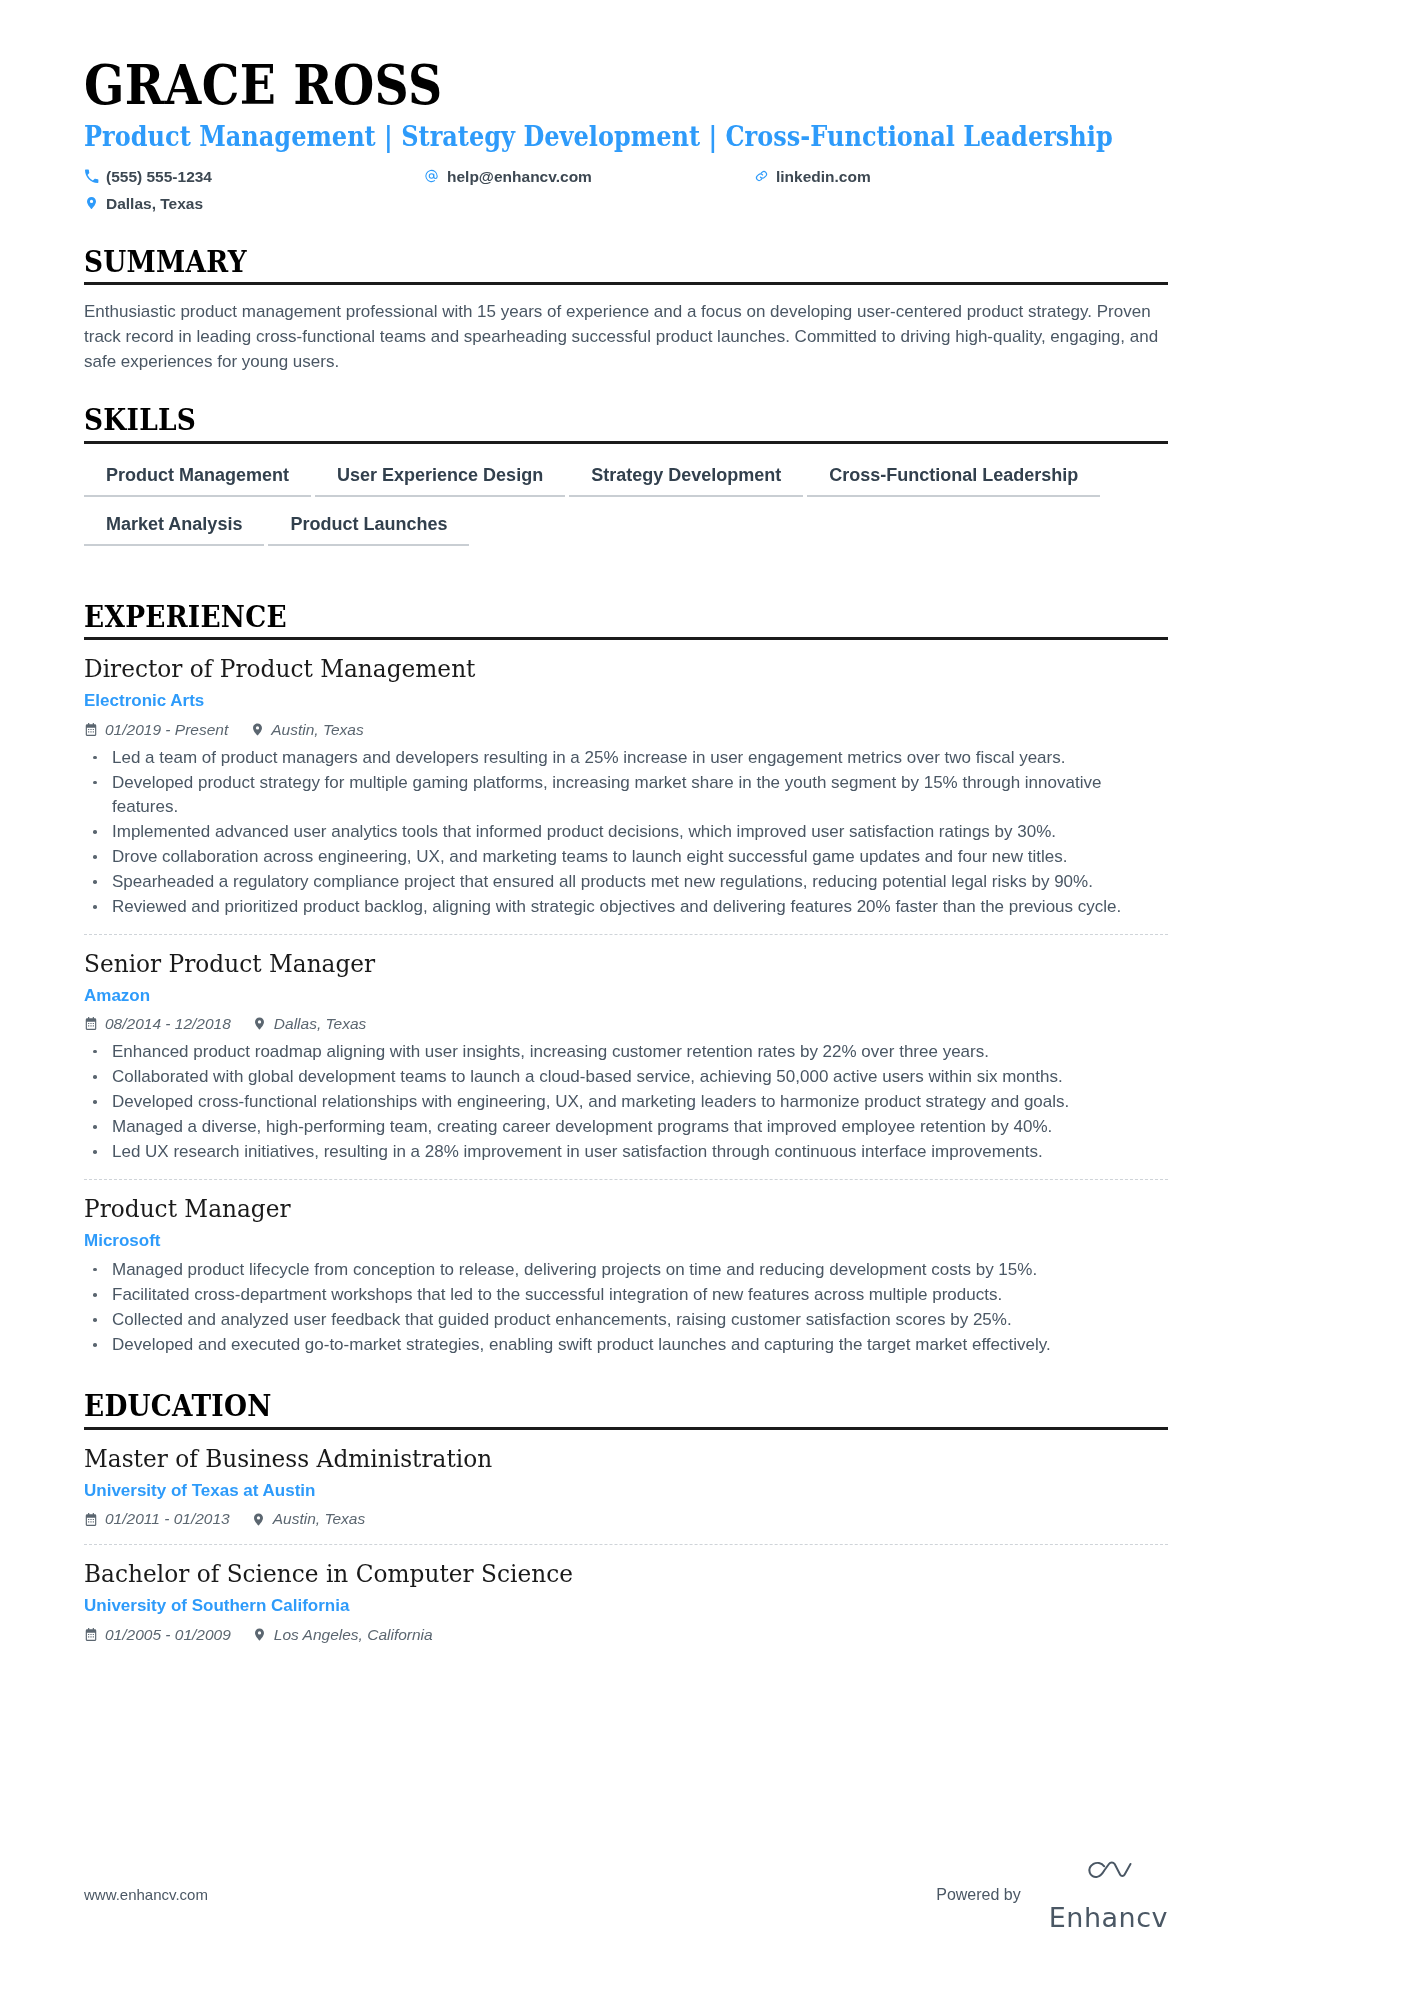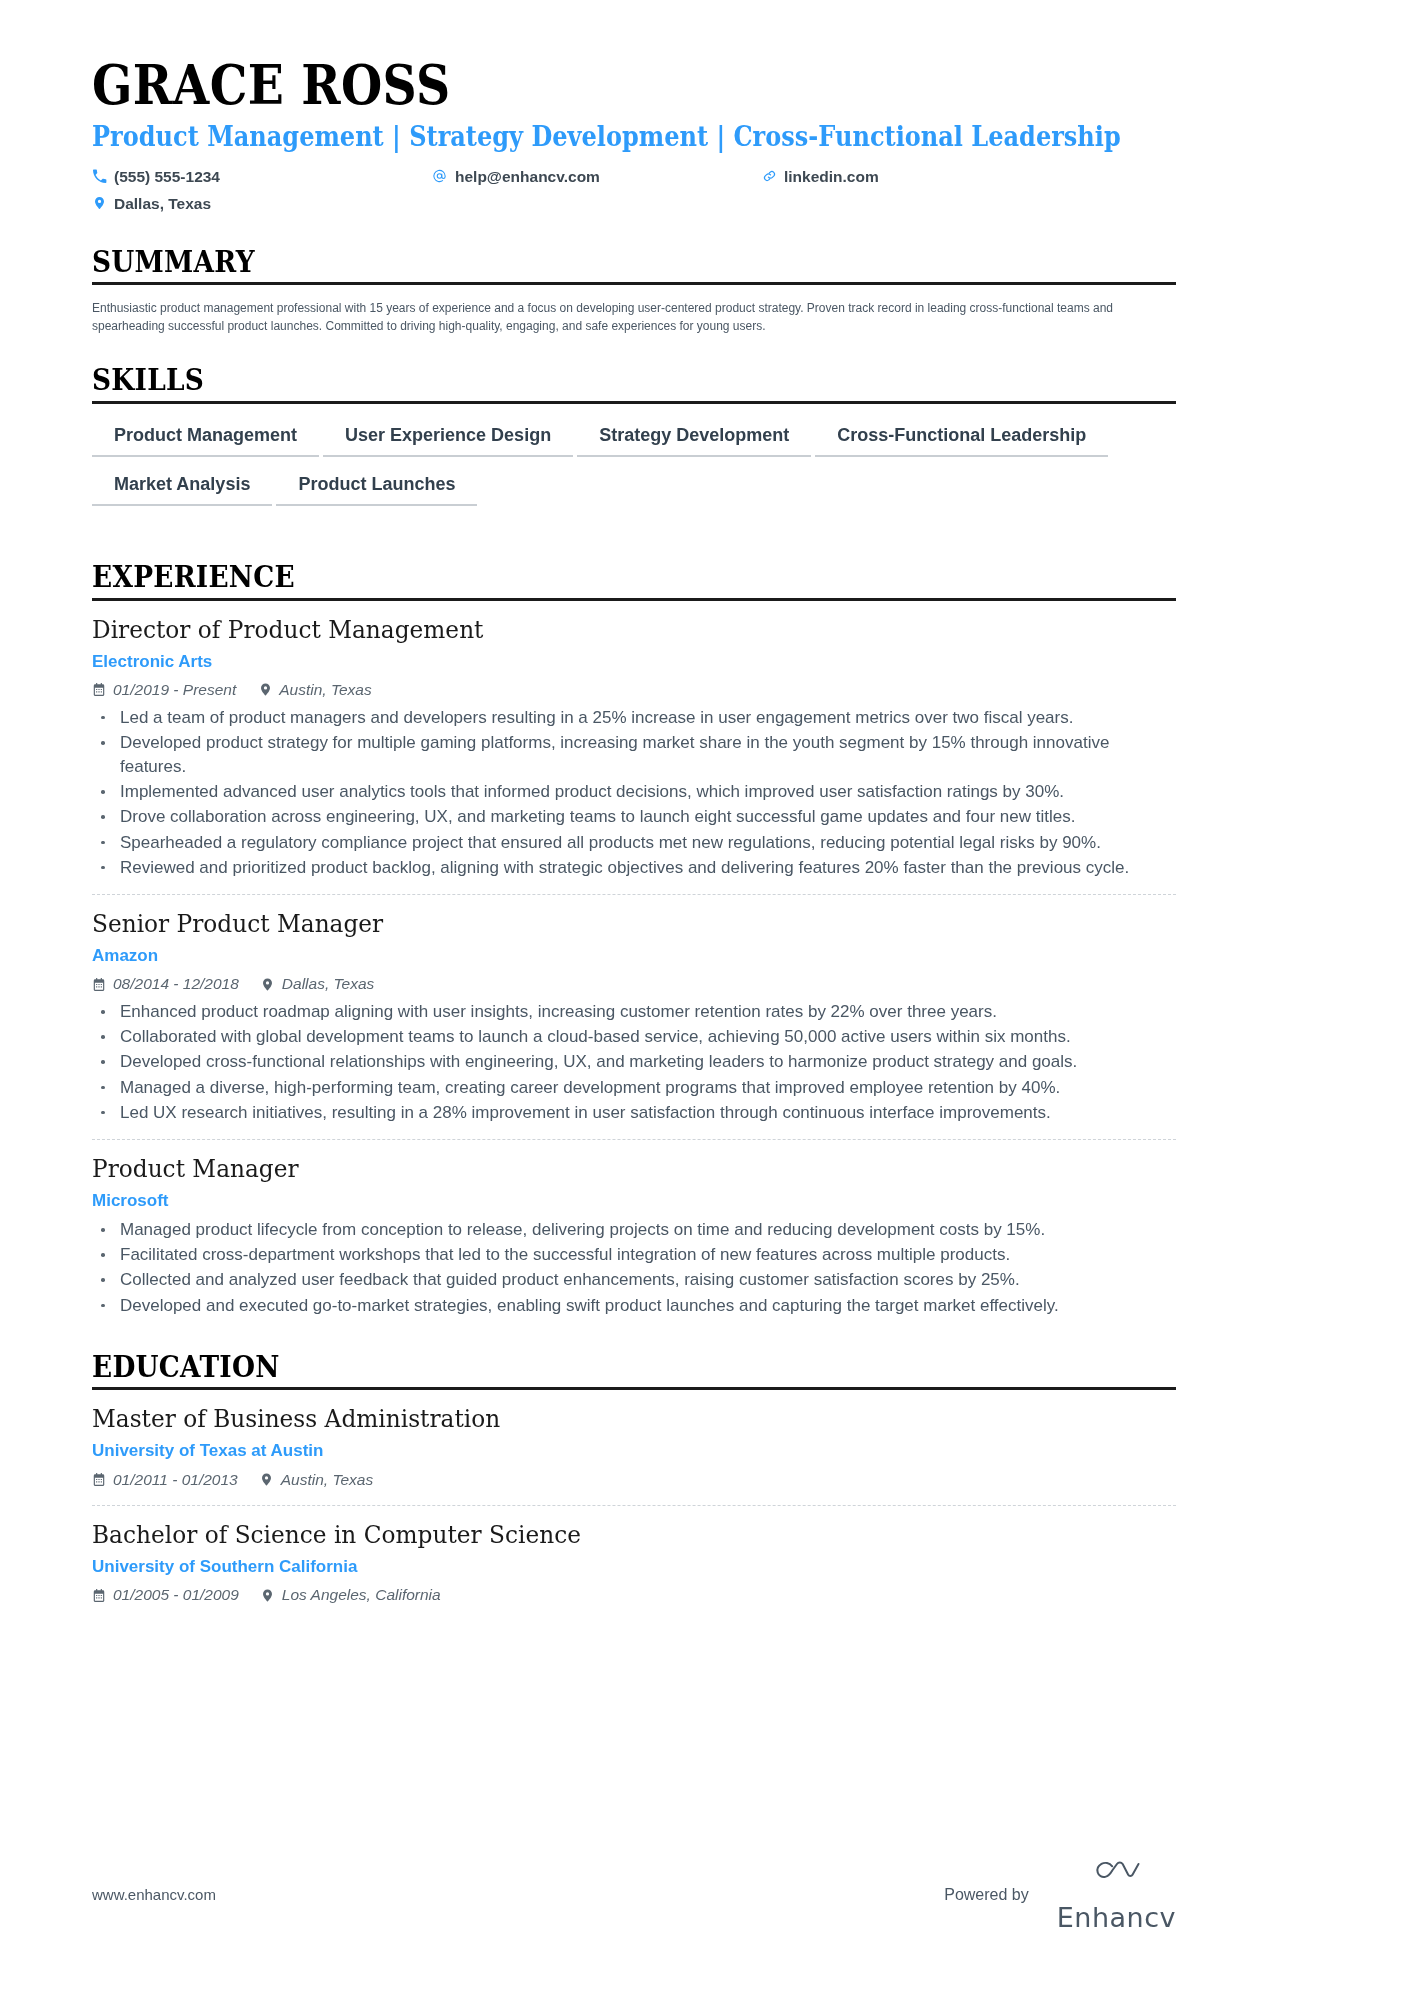--- a/index.html
+++ b/index.html
@@ -12,21 +12,21 @@
     width: 1410px;
     height: 1995px;
     font-family: "Liberation Sans", sans-serif;
     color: #32404d;
     position: relative;
     overflow: hidden;
   }
 
   .page {
     position: absolute;
-    left: 8px; top: 0;
+    left: 0; top: 0;
     width: 1252px;
     height: 1995px;
     padding: 56px 84px 0 84px;
   }
 
   
   .name {
     font-family: "DejaVu Serif", serif;
     font-weight: 700;
     font-size: 55px;
@@ -100,21 +100,21 @@
   .section-rule {
     height: 3px;
     background: #1b1b1b;
     margin-top: 4px;
     width: 100%;
   }
 
   
   .summary-text {
     margin-top: 15px;
-    font-size: 12px;
+    font-size: 17px;
     line-height: 1.47;
     color: #4a5764;
     max-width: 1238px;
     text-align: left;
   }
 
   
   .skills-wrap {
     margin-top: 18px;
     display: flex;

